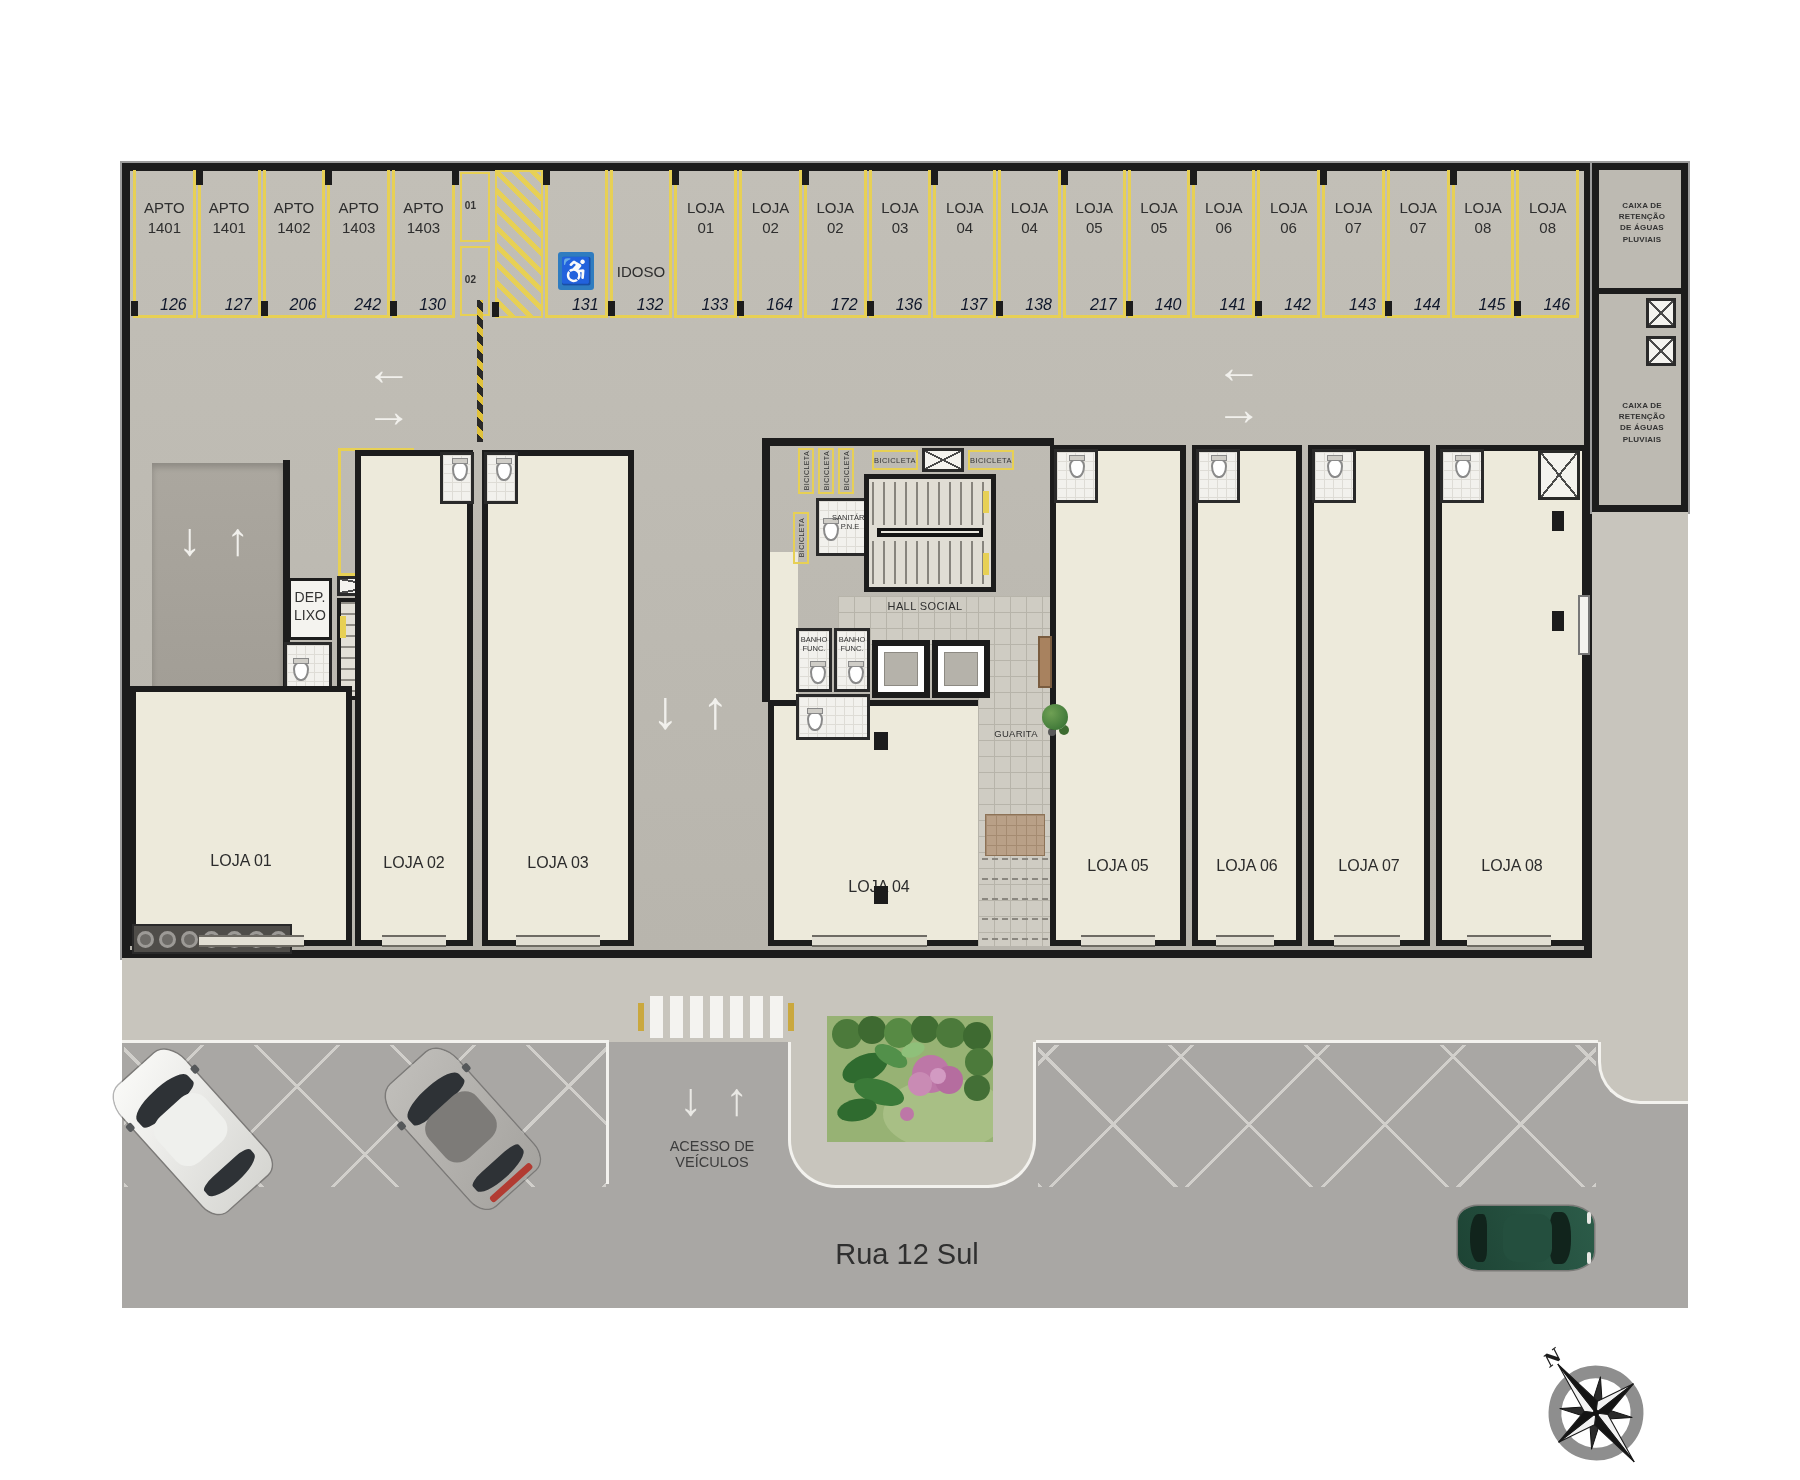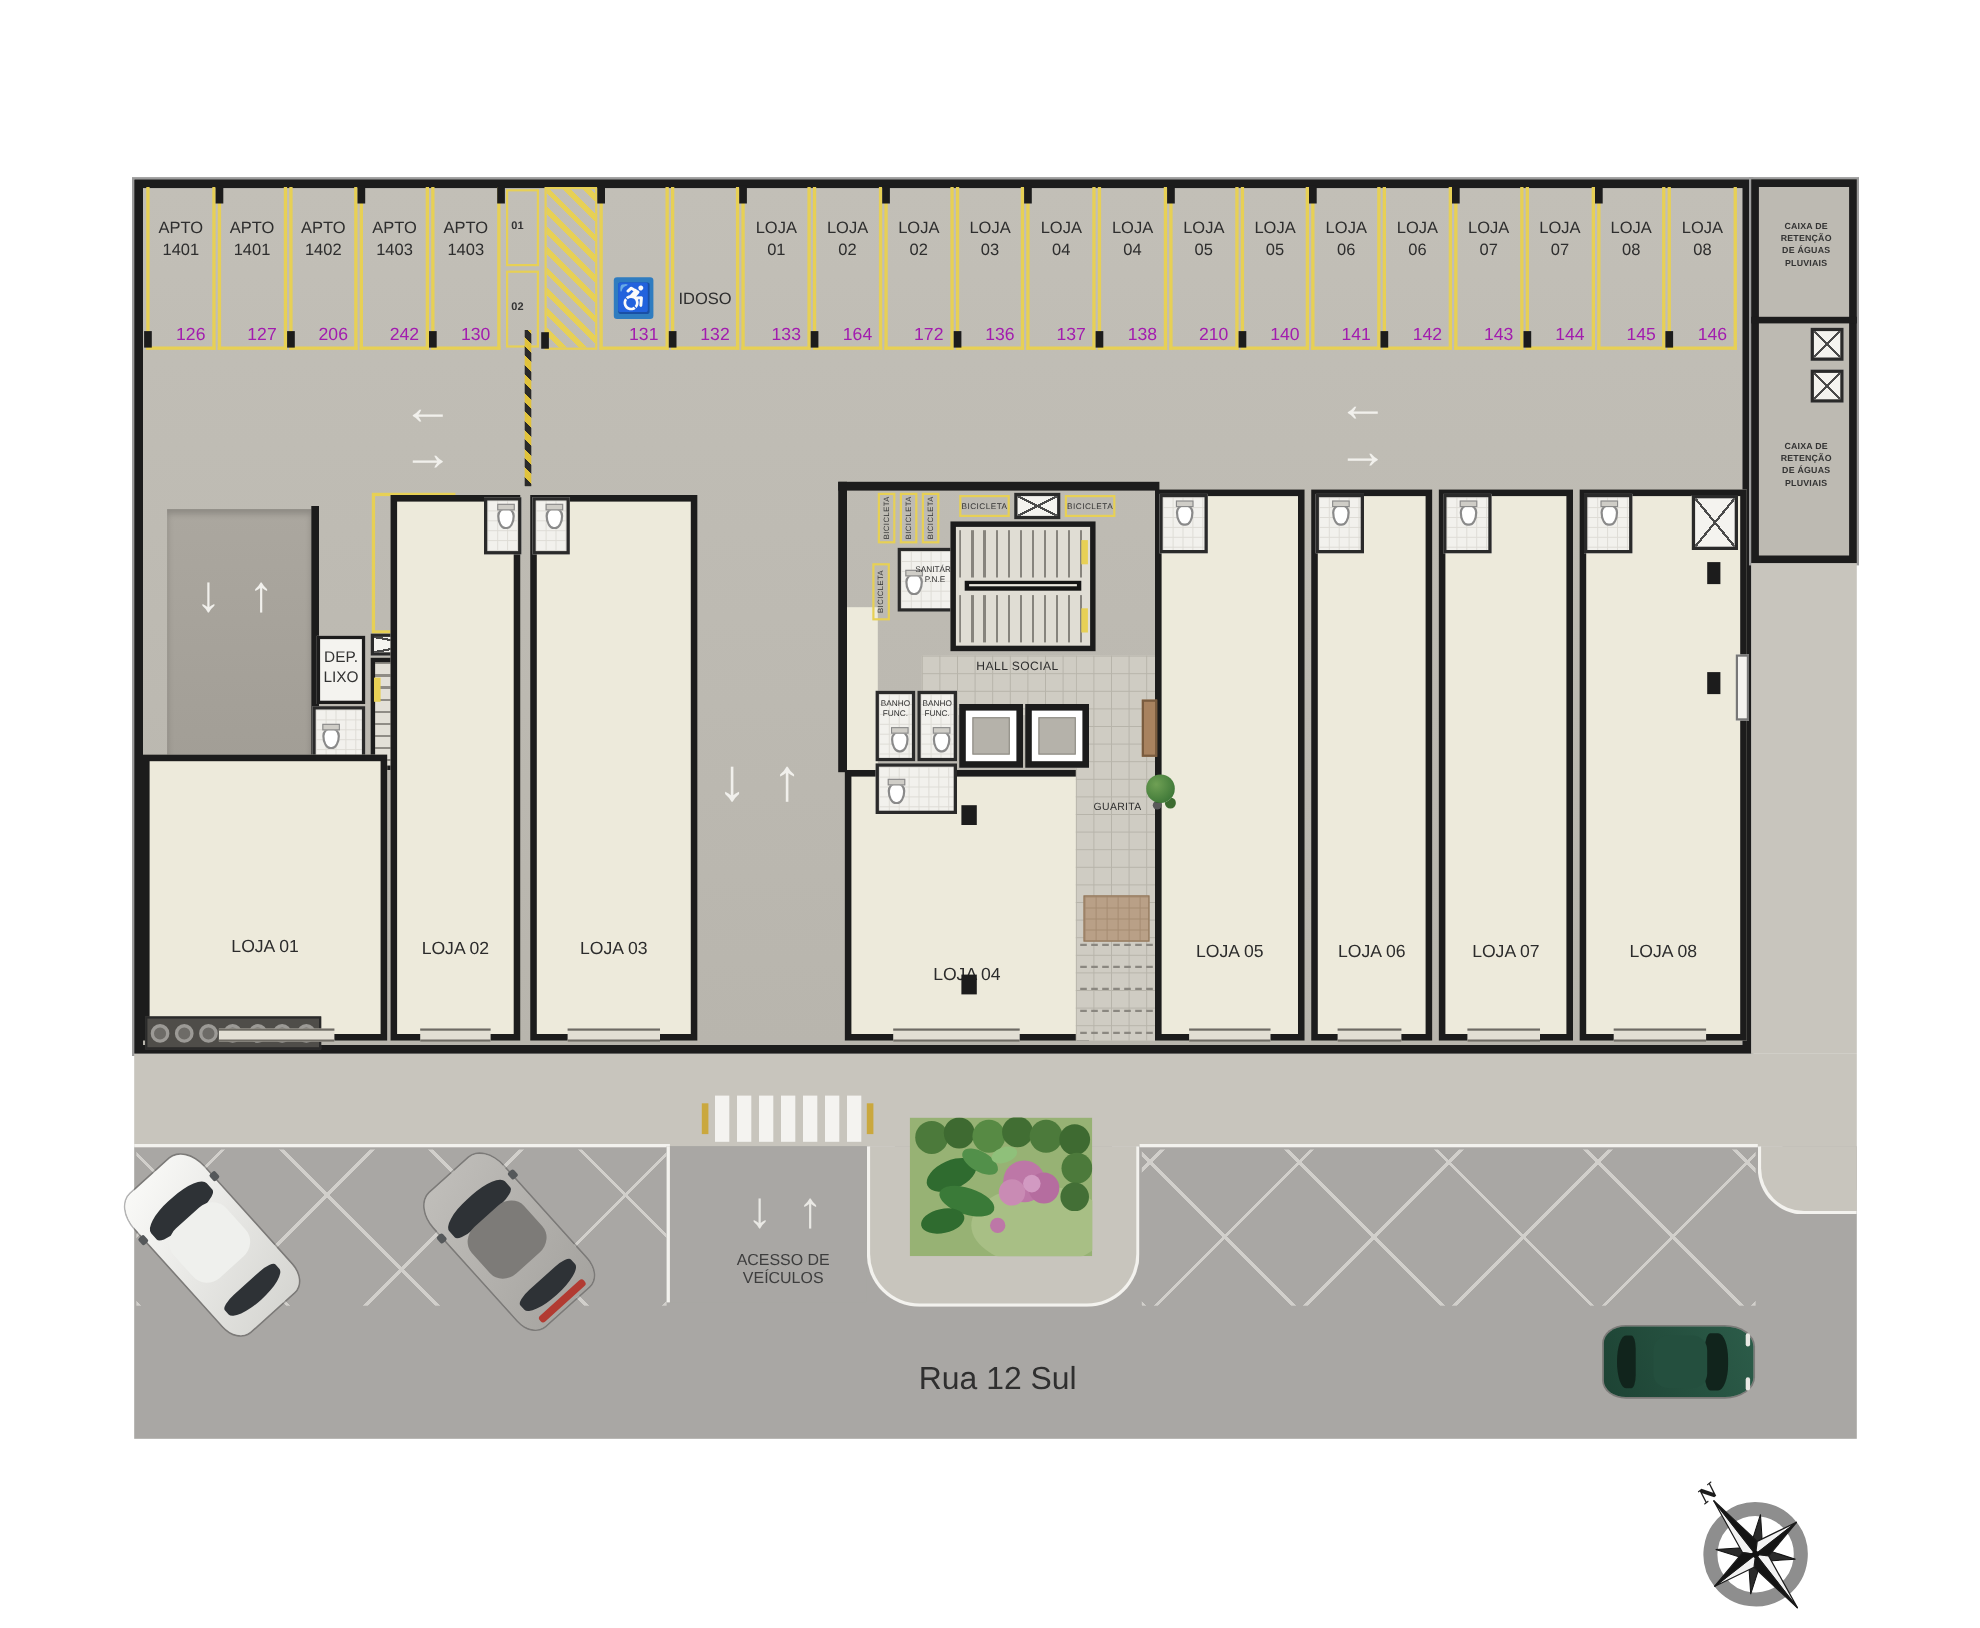--- a/index.html
+++ b/index.html
@@ -18,21 +18,21 @@
   #annex{left:1592px;top:163px;width:96px;height:349px;background:#bdbab2;border:7px solid var(--wall);
          box-sizing:border-box;box-shadow:0 0 0 2px #9c9c9c;}
   #right-apron{left:1592px;top:512px;width:96px;height:446px;background:var(--side);}
 
   
   #pstrip{left:132px;top:170px;width:1448px;height:148px;display:flex;}
   .spot{flex:1;position:relative;border-left:3px solid var(--yl);border-right:3px solid var(--yl);
         border-bottom:3px solid var(--yl);margin:0 1px;box-sizing:border-box;}
   .spot .lbl{position:absolute;top:28px;left:0;right:0;text-align:center;font-size:15px;
              line-height:1.3;white-space:pre-line;color:#2e2e2e;}
-  .spot .num{position:absolute;bottom:1px;right:6px;font-size:16px;color:#a21caf;}
+  .spot .num{position:absolute;bottom:1px;right:6px;font-size:16px;color:#0f172a;font-style:italic;}
   .spot.idoso .lbl{top:92px;}
   .spot .wcicon{position:absolute;left:50%;transform:translateX(-50%);top:82px;width:36px;height:38px;
         background:var(--blue,#2f7cc0);color:#fff;font-size:26px;line-height:38px;text-align:center;border-radius:3px;}
   .spot.moto{flex:none;width:36px;display:flex;flex-direction:column;border:none;}
   .spot.moto .mbox{flex:1;border:2.5px solid var(--yl);margin:2px 3px;position:relative;}
   .spot.moto .mbox span{position:absolute;left:3px;top:40%;font-size:10px;font-weight:bold;color:#333;}
   .spot.hatch{flex:none;width:48px;border:2.5px solid var(--yl);
       background:repeating-linear-gradient(45deg,rgba(0,0,0,0) 0 8px,var(--yl) 8px 13px);}
   .spot:nth-of-type(2n)::before{content:"";position:absolute;left:-5px;top:-1px;width:7px;height:16px;background:var(--wall);}
   .spot:nth-of-type(2n+1)::after{content:"";position:absolute;left:-5px;bottom:-1px;width:7px;height:15px;background:var(--wall);}
@@ -197,21 +197,21 @@
         <div class="num">137</div>
       </div>
       <div class="spot">
         <div class="lbl">LOJA
 04</div>
         <div class="num">138</div>
       </div>
       <div class="spot">
         <div class="lbl">LOJA
 05</div>
-        <div class="num">210</div>
+        <div class="num">217</div>
       </div>
       <div class="spot">
         <div class="lbl">LOJA
 05</div>
         <div class="num">140</div>
       </div>
       <div class="spot">
         <div class="lbl">LOJA
 06</div>
         <div class="num">141</div>

